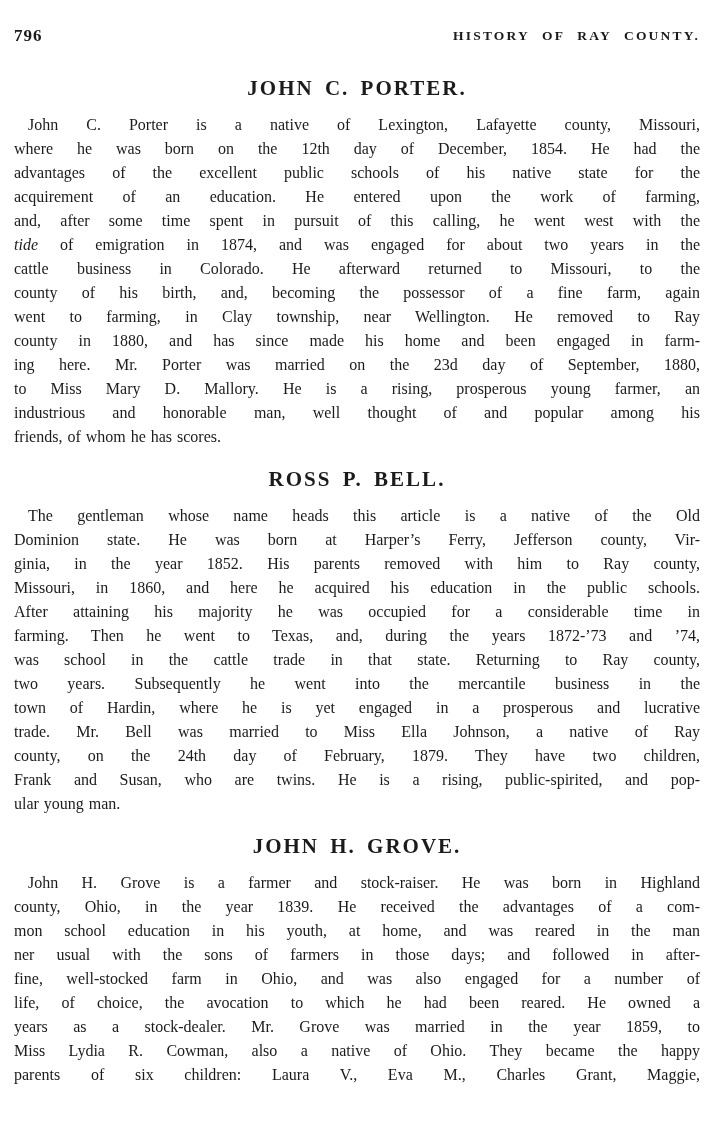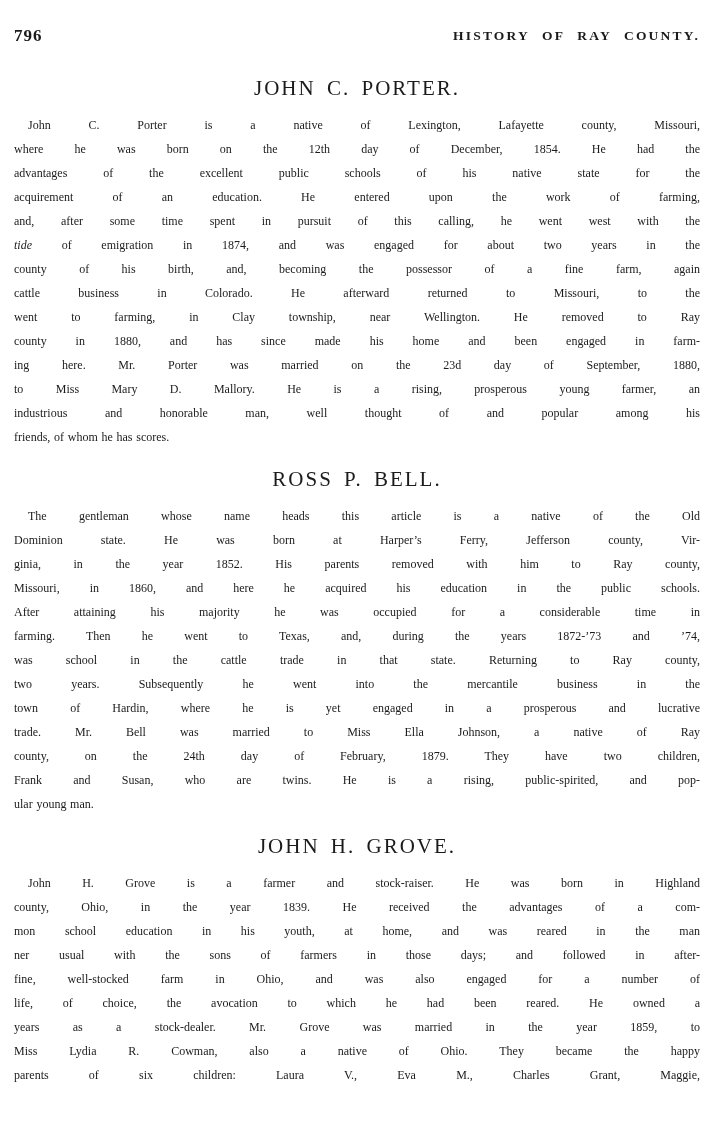--- a/index.html
+++ b/index.html
@@ -27,30 +27,30 @@
   }
   .runtitle {
     font-size: 13.5px;
     font-weight: bold;
     letter-spacing: 2.2px;
     word-spacing: 7px;
   }
 
   .section-heading {
     font-size: 21px;
-    font-weight: 400;
+    font-weight: 700;
     text-align: center;
     letter-spacing: 2px;
     word-spacing: 4px;
     margin: 18px 0 12px 0;
   }
   .section:first-child .section-heading { margin-top: 30px; }
 
   .para {
-    font-size: 12px;
+    font-size: 16px;
     line-height: 24px;
     word-spacing: 0.06em;
   }
   .line {
     text-align: justify;
     text-align-last: justify;
     white-space: normal;
   }
   .line.indent { text-indent: 14px; }
   .line.ragged { text-align-last: left; }
@@ -67,22 +67,22 @@
   <main id="content">
       <section class="section">
         <h2 class="section-heading">JOHN C. PORTER.</h2>
         <div class="para">
           <div class="line indent">John C. Porter is a native of Lexington, Lafayette county, Missouri,</div>
           <div class="line">where he was born on the 12th day of December, 1854. He had the</div>
           <div class="line">advantages of the excellent public schools of his native state for the</div>
           <div class="line">acquirement of an education. He entered upon the work of farming,</div>
           <div class="line">and, after some time spent in pursuit of this calling, he went west with the</div>
           <div class="line"><em>tide</em><span> of emigration in 1874, and was engaged for about two years in the</span></div>
+          <div class="line">cattle business in Colorado. He afterward returned to Missouri, to the</div>
           <div class="line">county of his birth, and, becoming the possessor of a fine farm, again</div>
-          <div class="line">cattle business in Colorado. He afterward returned to Missouri, to the</div>
           <div class="line">went to farming, in Clay township, near Wellington. He removed to Ray</div>
           <div class="line">county in 1880, and has since made his home and been engaged in farm-</div>
           <div class="line">ing here. Mr. Porter was married on the 23d day of September, 1880,</div>
           <div class="line">to Miss Mary D. Mallory. He is a rising, prosperous young farmer, an</div>
           <div class="line">industrious and honorable man, well thought of and popular among his</div>
           <div class="line ragged">friends, of whom he has scores.</div>
         </div>
       </section>
       <section class="section">
         <h2 class="section-heading">ROSS P. BELL.</h2>

